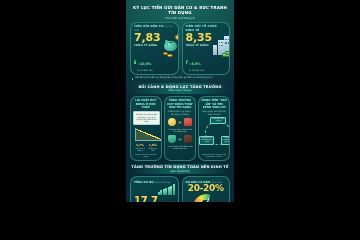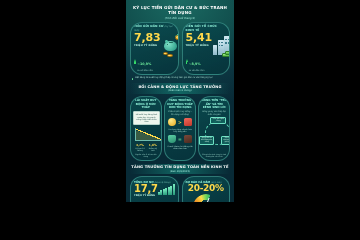--- a/index.html
+++ b/index.html
@@ -36,21 +36,21 @@
   }
   .hdr-sub {
     font-size: 2.6px; color: #9fe8da; margin-top: 1.6px; font-style: italic;
     line-height: 1.2;
   }
 
   
   .card {
     background: linear-gradient(160deg, rgba(10,74,78,.92), rgba(7,52,60,.95));
     border: .4px solid rgba(104,222,199,.40);
-    border-radius: 12px;
+    border-radius: 7px;
     position: relative;
     overflow: hidden;
   }
 
   
   .top-row { display: flex; gap: 3px; padding: 0 4px; position: relative; z-index: 2; }
   .stat { flex: 1; padding: 2.6px 3px 3px; min-height: 38px; }
   .stat-label {
     font-size: 2.9px; font-weight: 700; color: #8ff0d8; letter-spacing: .1px;
     line-height: 1.15; margin-bottom: .5px;
@@ -158,21 +158,21 @@
   .n1{ left:9px; top:-1px; width:16px; }
   .n2{ left:-2px; top:18px; width:15px; }
   .n3{ left:20px; top:18px; width:15px; }
 
   
   .bot { display: flex; gap: 3px; padding: 0 4px; position: relative; z-index: 2; }
   .bcard { flex: 1; padding: 2.4px 3px 3px; min-height: 36px; }
   .b-label{ font-size:2.7px; font-weight:700; color:#8ff0d8; }
   .b-label .muted{ color:#6fbdae; font-weight:400; font-style:italic; font-size:2.1px; }
   .b-row{ display:flex; align-items:flex-start; justify-content:space-between; }
-  .b-num{ font-size:10px; font-weight:700; color:#ffd94a; line-height:1; letter-spacing:-.2px;}
+  .b-num{ font-size:10px; font-weight:700; color:#ffd94a; line-height:1; letter-spacing:-.2px;margin-top:12px;}
   .b-unit{ font-size:2.4px; font-weight:700; color:#b9f4e4; margin-top:.6px;}
   .bars{ display:flex; align-items:flex-end; gap:.9px; height:11px; }
   .bar{ width:1.6px; background: linear-gradient(180deg,#7ef0c4,#2a9d7c); border-radius:.3px;}
   .b-num-wide{ font-size:9px; font-weight:700; color:#ffd94a; line-height:1; text-align:center; letter-spacing:-.3px;}
 
   .gauge{ position:relative; width:26px; height:13px; margin:1.5px auto 0; }
   .gauge-arc{
     position:absolute; inset:0; border-radius:26px 26px 0 0;
     background: conic-gradient(from 270deg at 50% 100%,
       #e24a3c 0deg, #f0a52a 36deg, #ffd94a 62deg, #7ed957 86deg, #2fb86b 110deg, transparent 110deg);
@@ -228,21 +228,21 @@
         </div>
       </div>
 
       <div class="card stat">
         <div class="stat-label">
           <span>TIỀN GỬI TỔ CHỨC KINH TẾ</span>
           <span class="muted"></span>
         </div>
         <div class="stat-body">
           <div>
-            <div class="stat-num">5,41</div>
+            <div class="stat-num">8,35</div>
             <div class="stat-unit">TRIỆU TỶ ĐỒNG</div>
             <div class="stat-chg">
               <span class="arrow-up"></span>
               <span>
                 <span class="chg-val">~8,9%</span>
                 <div class="chg-note">so với đầu năm</div>
               </span>
             </div>
           </div>
           <div class="ill">

